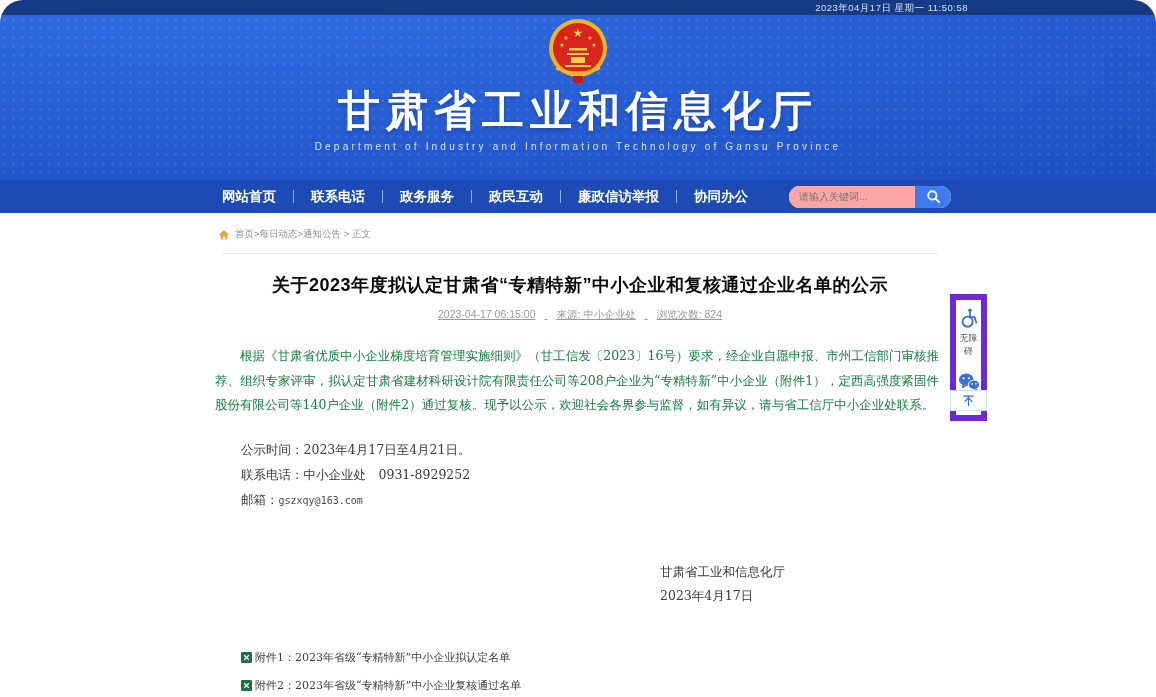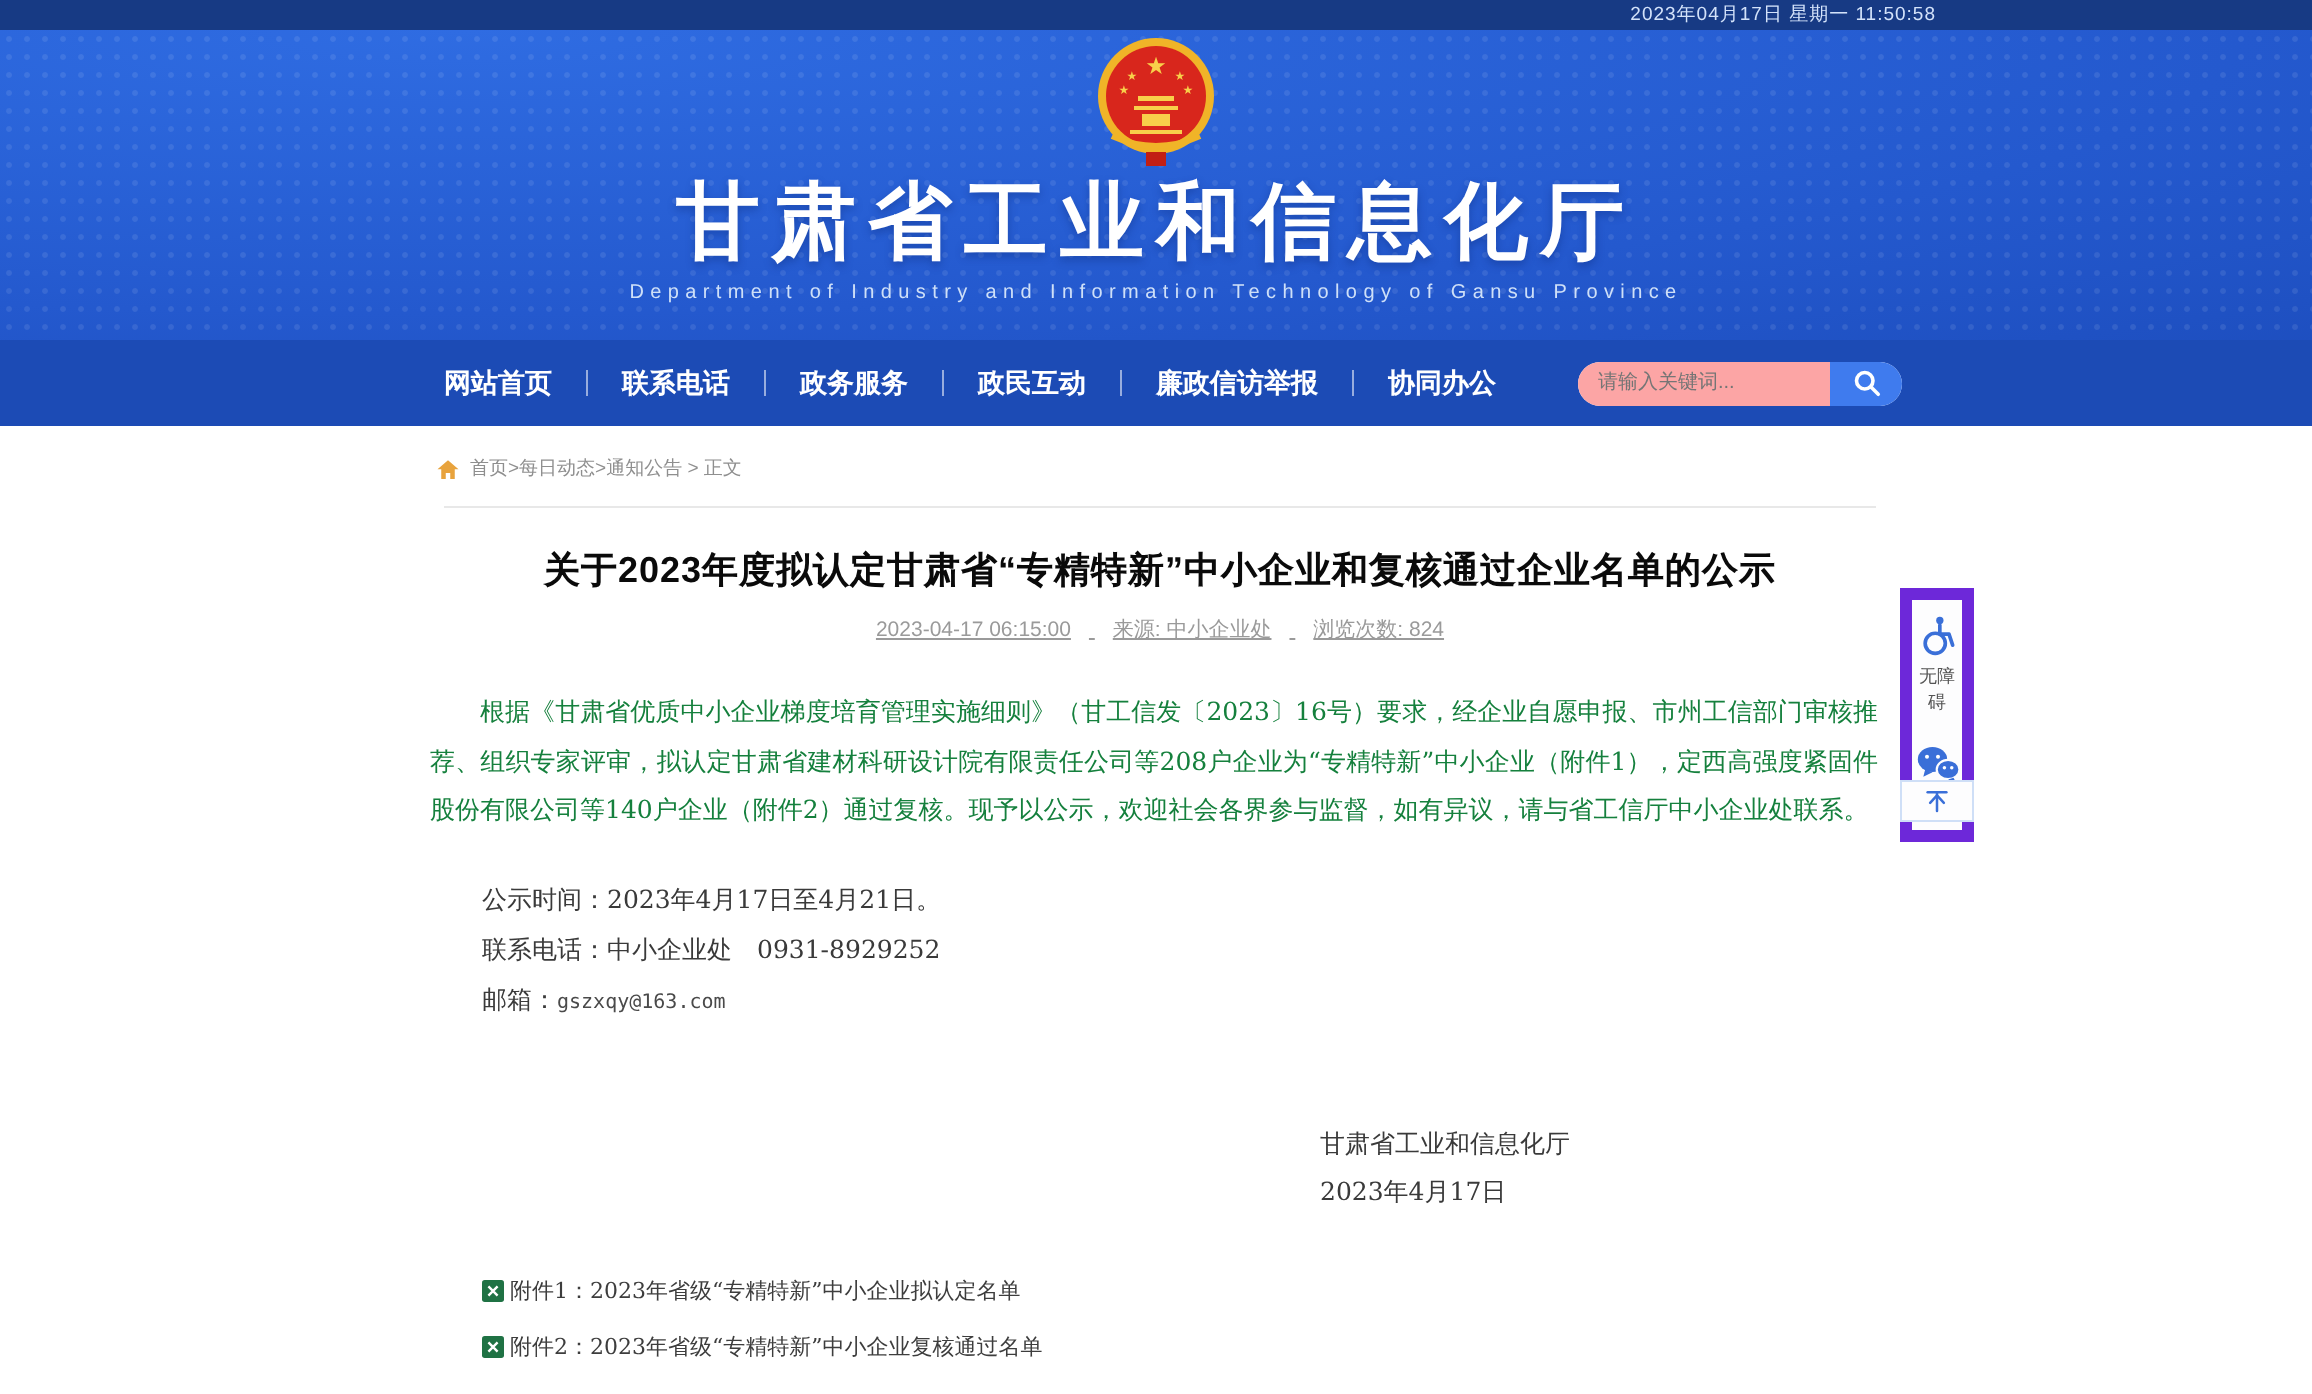--- a/index.html
+++ b/index.html
@@ -1,38 +1,38 @@
 <!DOCTYPE html>
 <html><head>
 <meta charset="utf-8">
 <style>
   html,body{margin:0;padding:0;background:#fff;}
   .page{position:relative;width:1156px;height:697px;background:#fff;overflow:hidden;
-        font-family:"Liberation Sans",sans-serif;}
+        font-family:"Liberation Sans",sans-serif;border-radius:23px;}
 
   
   .topbar{position:absolute;top:0;left:0;right:0;height:15px;background:#173a84;
           color:#d3e2fa;font-size:9.5px;line-height:15px;text-align:right;padding-right:188px;
           box-sizing:border-box;letter-spacing:.5px;}
 
   
   .header{position:absolute;top:15px;left:0;right:0;height:198px;
           background:radial-gradient(140% 130% at 20% 0%,#2f6ce2 0%,#2459ce 55%,#1a49b8 100%);}
   .header::before{content:"";position:absolute;inset:0;
           background-image:radial-gradient(rgba(255,255,255,.09) 1.2px,transparent 1.7px);
           background-size:9px 9px;pointer-events:none;}
   .emblem{position:absolute;top:1px;left:50%;transform:translateX(-50%);width:64px;height:70px;z-index:2;}
   .site-title{position:absolute;top:68px;left:0;width:100%;text-align:center;color:#fff;
           font-size:42px;font-weight:bold;letter-spacing:6px;z-index:2;
           text-shadow:0 2px 4px rgba(10,35,110,.35);}
   .site-subtitle{position:absolute;top:126px;left:0;width:100%;text-align:center;color:#cfe0f8;
           font-size:10px;letter-spacing:3.2px;z-index:2;}
 
   
-  .mainnav{position:absolute;bottom:0;left:0;right:0;height:43px;background:#1c4bb5;
+  .mainnav{position:absolute;bottom:0;left:0;right:0;height:33px;background:#1c4bb5;
           display:flex;align-items:center;justify-content:center;z-index:3;}
   .nav-item{color:#fff;font-size:13.5px;font-weight:bold;text-decoration:none;margin:0 17px;
           cursor:pointer;white-space:nowrap;}
   .nav-sep{width:1px;height:13px;background:rgba(255,255,255,.55);}
   .searchbox{display:flex;margin-left:24px;width:162px;height:22px;border-radius:12px;
           overflow:hidden;background:#fff;}
   .searchbox input{flex:1;border:none;outline:none;font-size:10px;padding:0 10px;color:#444;
           font-family:Liberation Sans, sans-serif;background:#fca5a5;min-width:0;}
   .searchbox button{width:36px;border:none;background:#3f7bee;display:flex;align-items:center;
           justify-content:center;cursor:pointer;padding:0;}
@@ -52,21 +52,21 @@
   .info-lines{position:absolute;top:443px;left:241px;font-size:12.5px;color:#3a3a3a;
           font-family:"DejaVu Serif","Liberation Serif",serif;}
   .info-lines p{margin:0 0 12px 0;line-height:13px;}
   .email-value{font-family:"DejaVu Sans Mono","Liberation Mono",monospace;font-size:10px;color:#4a4a4a;}
   .signature{position:absolute;top:565px;left:660px;font-size:12.5px;color:#3a3a3a;
           font-family:"DejaVu Serif","Liberation Serif",serif;}
   .signature p{margin:0 0 11px 0;line-height:13px;}
   .attachments{position:absolute;top:638px;left:241px;}
   .attachment{display:flex;align-items:center;gap:3px;font-size:11px;color:#3d3d3d;
           text-decoration:none;margin-bottom:13px;cursor:pointer;
-          font-family:"DejaVu Serif","Liberation Serif",serif;}
+          font-family:"DejaVu Serif","Liberation Serif",serif;margin-top:12px;}
 
   
   .floatbar{position:absolute;top:294px;left:950px;width:37px;background:#fdfdfe;
           border:6px solid #6d28d9;box-sizing:border-box;}
   .float-item{width:100%;border:none;background:transparent;padding:7px 0 6px 0;cursor:pointer;
           display:flex;flex-direction:column;align-items:center;gap:3px;}
   .float-item .lbl{font-size:9px;color:#555;}
   .backtop{position:absolute;top:390px;left:950px;width:37px;height:21px;background:#fdfdfe;
           border:1px solid #cfdff7;box-sizing:border-box;display:flex;align-items:center;
           justify-content:center;cursor:pointer;padding:0;}

